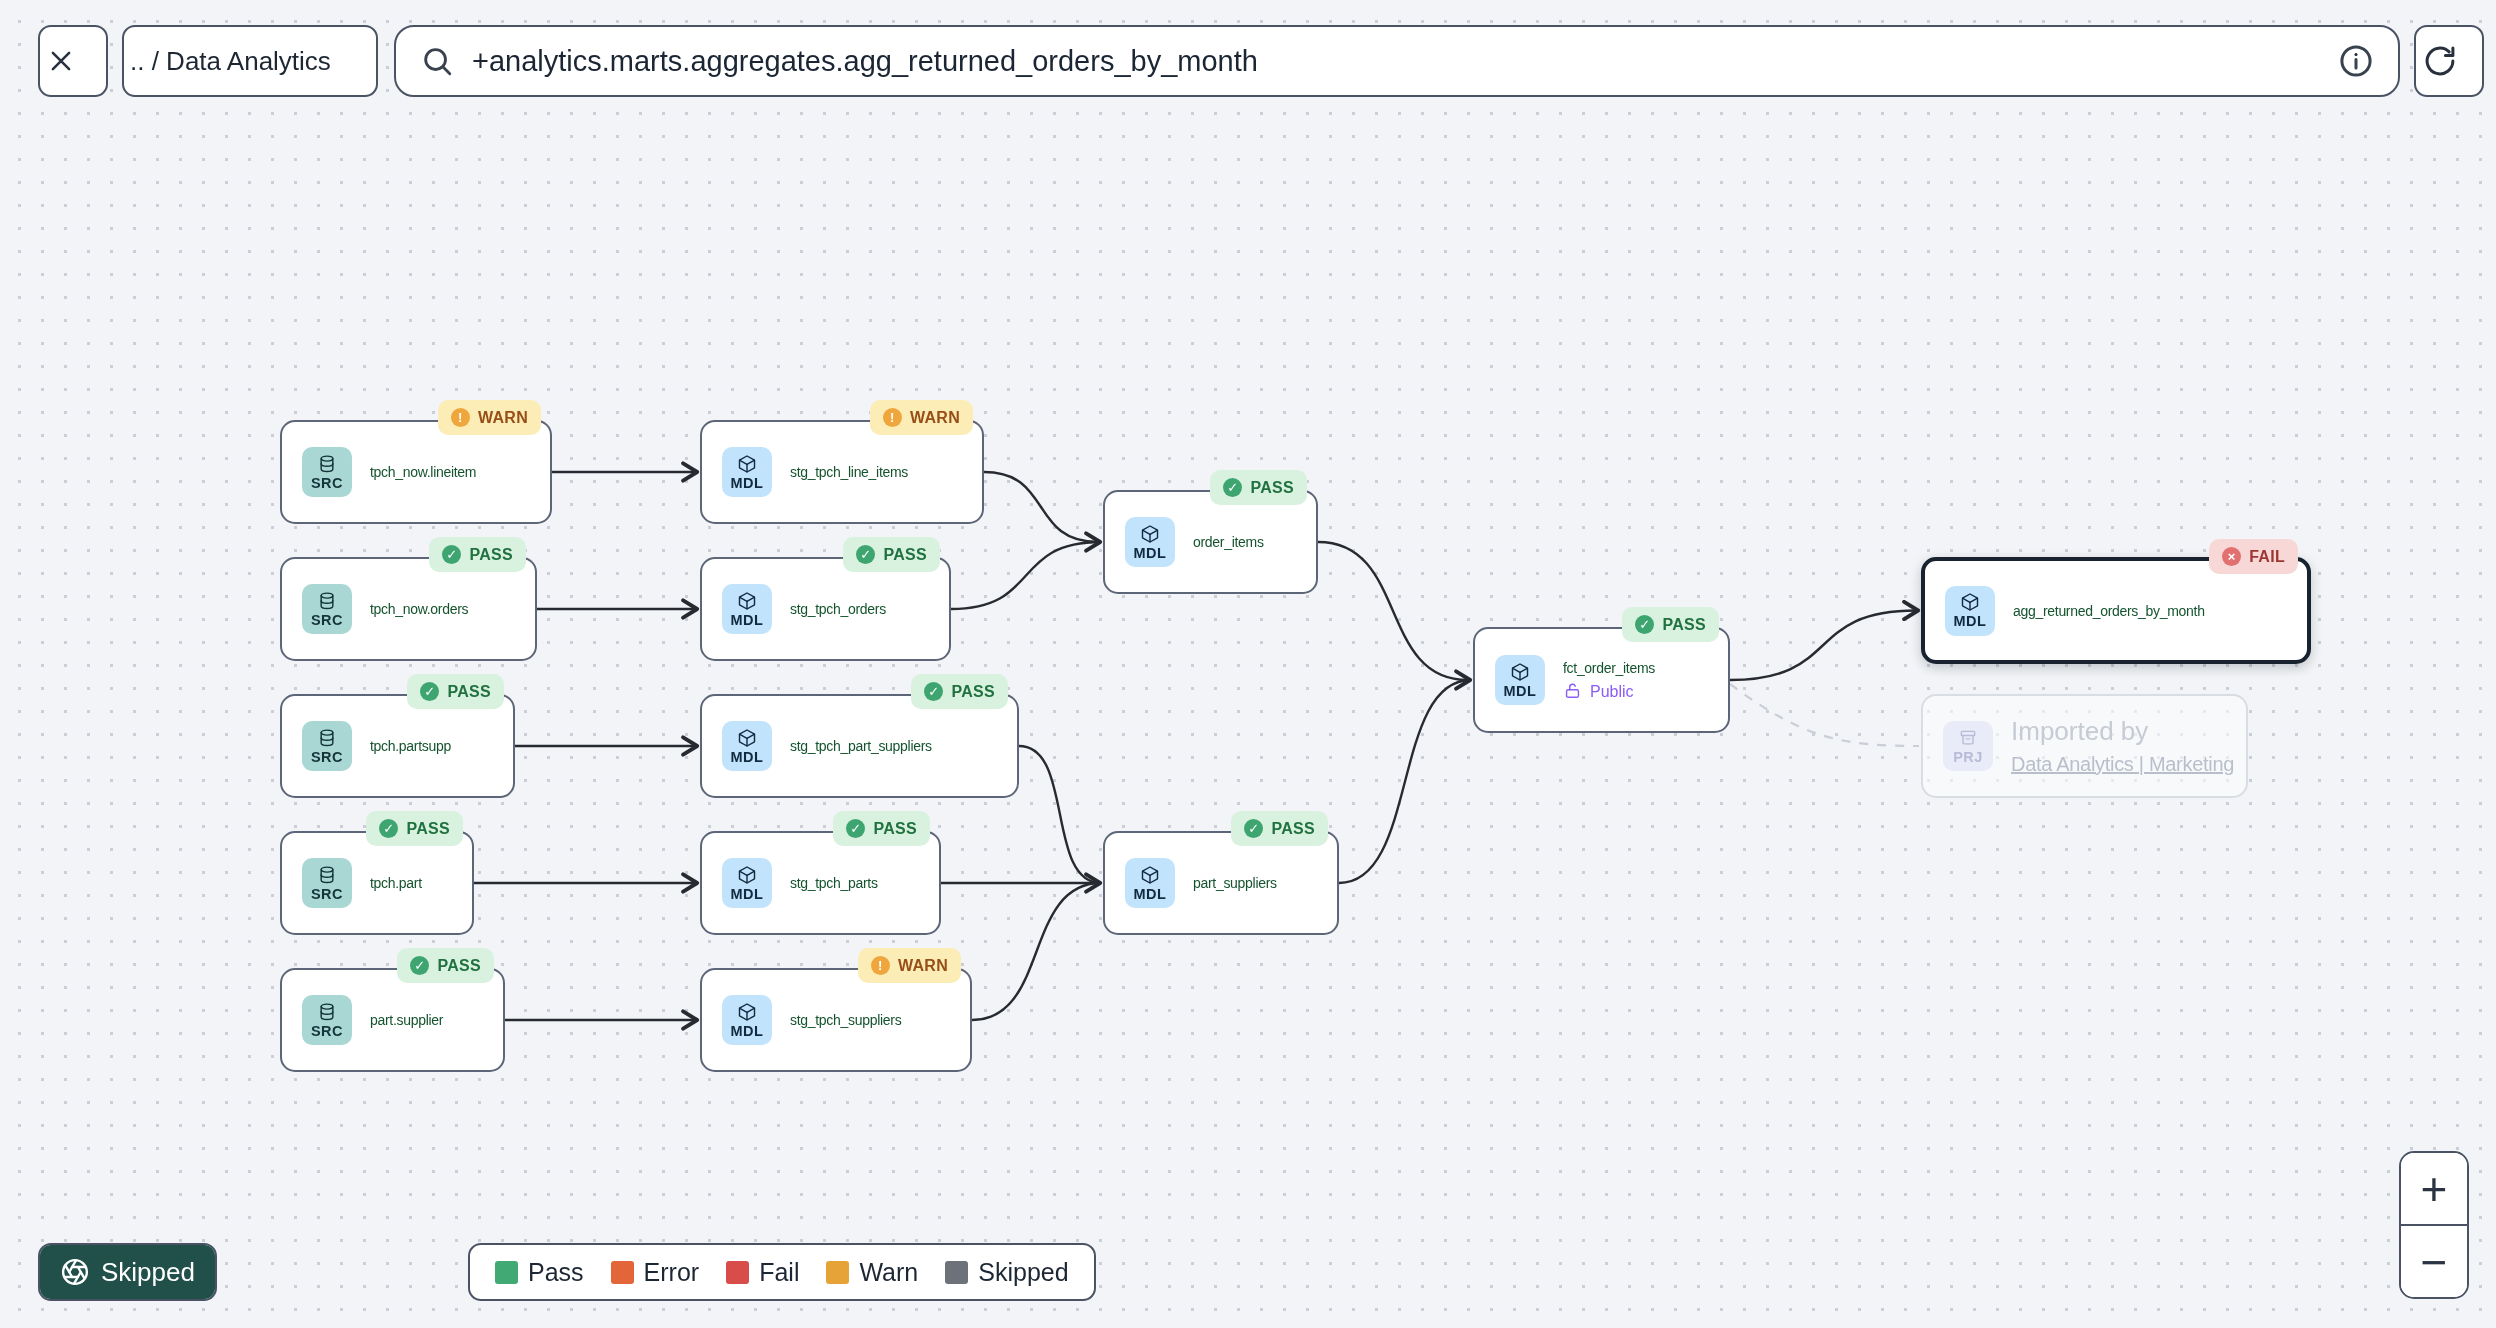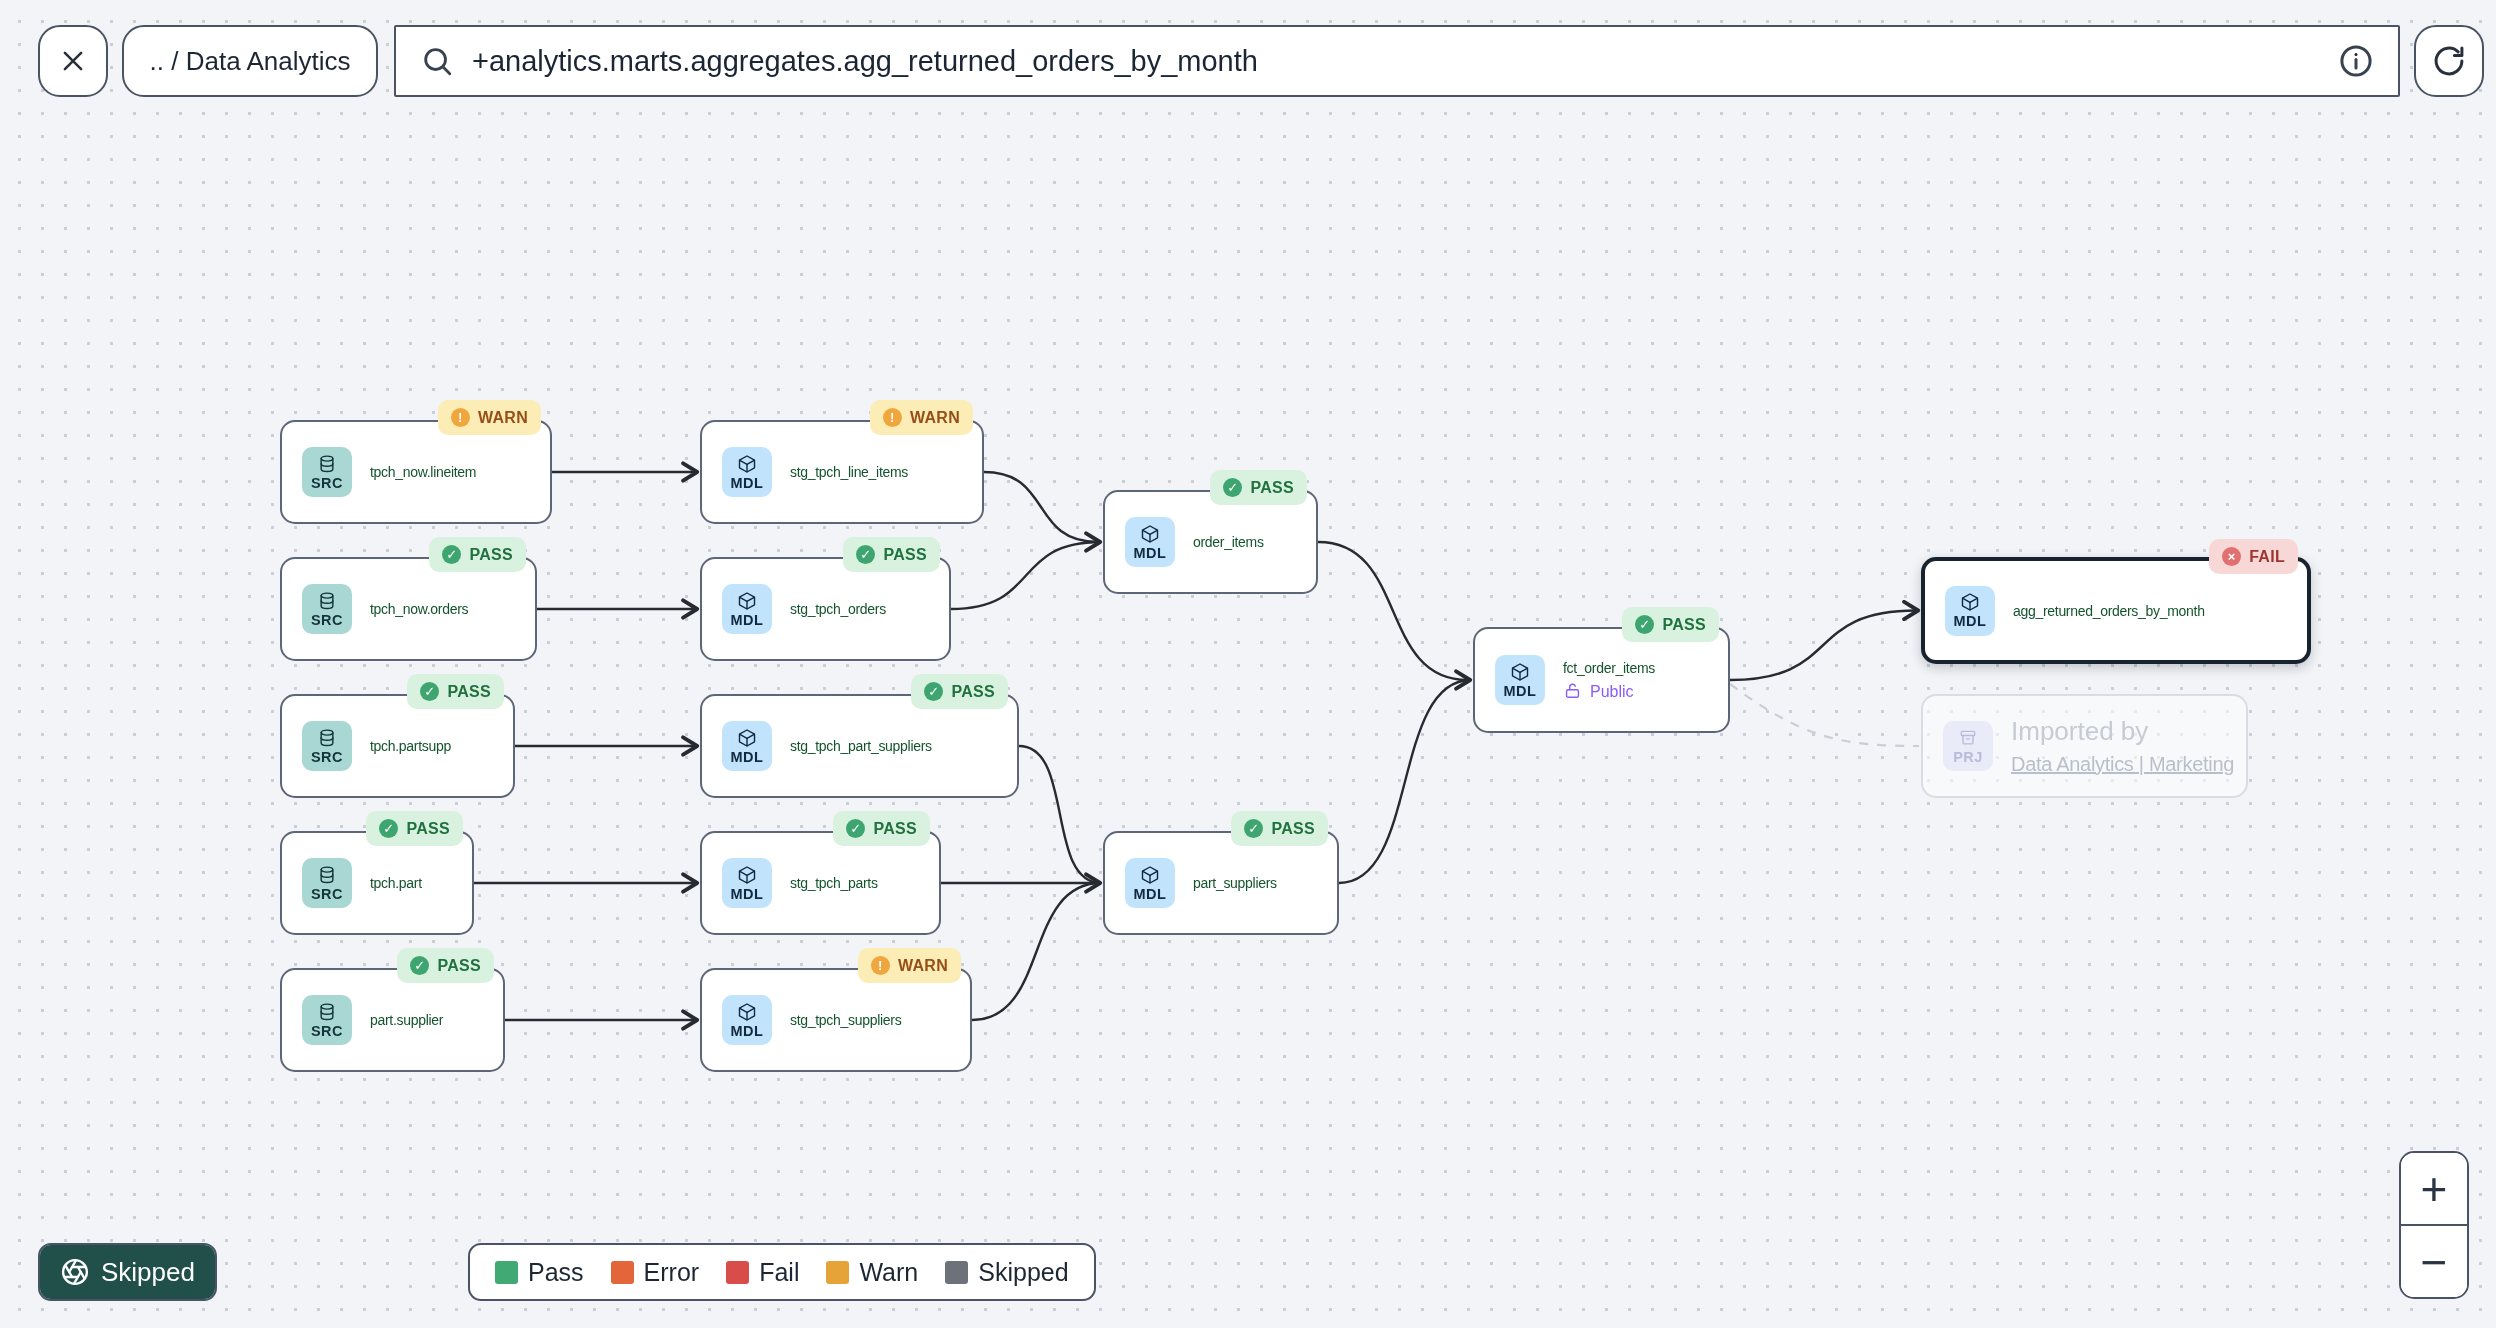--- a/index.html
+++ b/index.html
@@ -48,31 +48,31 @@
     display:flex; align-items:center; gap:8px; padding:0 13px;
     font-weight:bold; font-size:16px; letter-spacing:.3px; white-space:nowrap;
   }
   .pill .pi {
     width:19px; height:19px; border-radius:50%; color:#fff;
     display:flex; align-items:center; justify-content:center;
     font-size:13px; font-weight:bold; line-height:1;
   }
   
   .tbtn {
-    position:absolute; z-index:5; background:#fff; border:2px solid #495364; border-radius:22px;
-    display:flex; align-items:center; justify-content:center;
+    position:absolute; z-index:5; background:#fff; border:2px solid #495364; border-radius:13px;
+    display:flex; align-items:center; 
     color:#28303d; cursor:pointer; font-family:inherit;
   }
   .tbtn svg { fill:none; stroke:currentColor; stroke-width:2; stroke-linecap:round; stroke-linejoin:round; }
   .tb-close   { left:38px;   top:25px; width:70px;  height:72px; }
   .tb-crumb   { left:122px;  top:25px; width:256px; height:72px; font-size:26px; color:#1d2733; }
   .tb-refresh { left:2414px; top:25px; width:70px;  height:72px; }
   .searchbar {
     position:absolute; z-index:5; left:394px; top:25px; width:2006px; height:72px;
-    background:#fff; border:2px solid #495364; border-radius:2px;
+    background:#fff; border:2px solid #495364; border-radius:20px;
     display:flex; align-items:center; gap:18px; padding:0 24px;
   }
   .searchbar svg { flex:0 0 auto; fill:none; stroke:#39424f; stroke-width:2; stroke-linecap:round; stroke-linejoin:round; }
   .searchbar input {
     flex:1; border:none; outline:none; background:transparent;
     font-family:inherit; font-size:29px; color:#1b2533; padding:0;
   }
   
   .lens-wrap {
     position:absolute; z-index:5; left:38px; top:1243px; height:58px;

